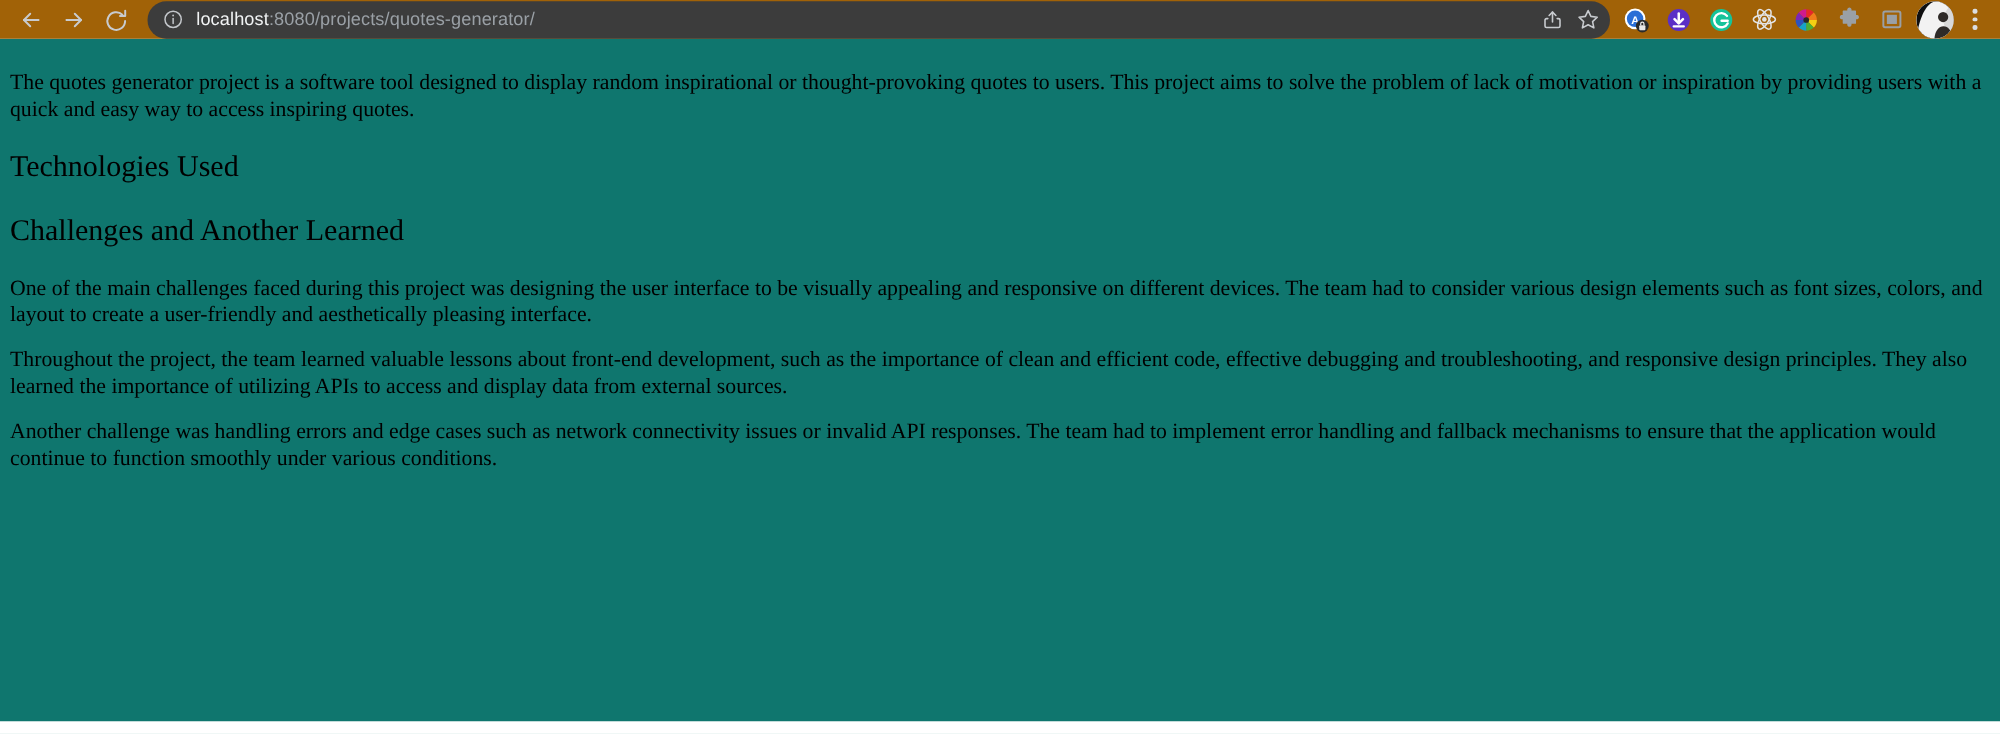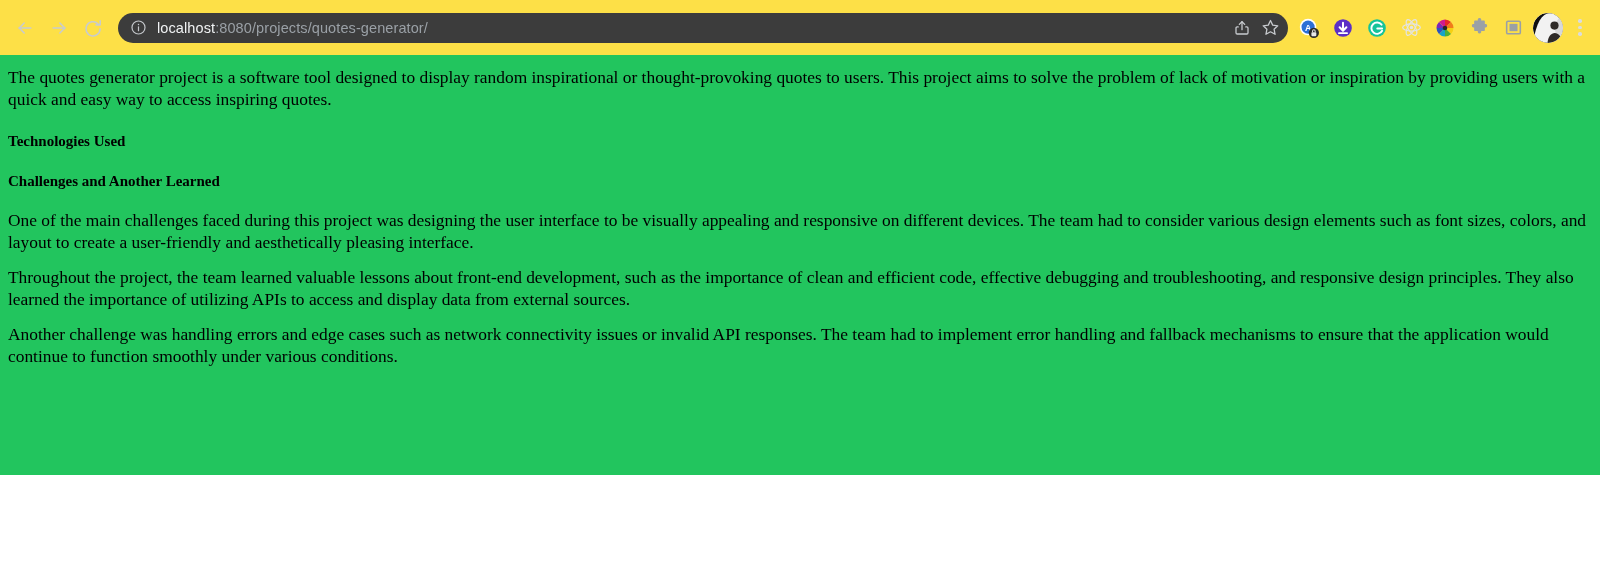--- a/index.html
+++ b/index.html
@@ -9,22 +9,22 @@
     width: 1600px; height: 587px;
     background: #ffffff;
     overflow: hidden;
   }
   body {
     font-family: "Liberation Serif", "DejaVu Serif", serif;
   }
 
   
   .browser-toolbar {
-    height: 55px;
-    background: #fde047;
+    height: 31px;
+    background: #a16207;
     display: flex;
     align-items: center;
     padding: 0 6px 0 8px;
     position: relative;
     font-family: "Liberation Sans", sans-serif;
   }
 
   .nav-btn {
     width: 34px; height: 34px;
     display: flex; align-items: center; justify-content: center;
@@ -112,35 +112,35 @@
   }
   .menu-dots i {
     display: block;
     width: 3.5px; height: 3.5px;
     background: #dadce0;
     border-radius: 50%;
   }
 
   
   .page {
-    background: #22c55e;
-    padding: 0 8px;
-    height: 420px;
+    background: #0f766e;
+    padding: 12px 8px;
+    height: 546px;
     overflow: hidden;
   }
   .page p {
     font-size: 17.4px;
     line-height: 1.24;
     color: #000000;
     margin: 14px 0 14px 0;
   }
   .page p:first-child { margin-top: 12px; }
   .page h2 {
-    font-size: 15px;
-    font-weight: bold;
+    font-size: 24px;
+    font-weight: normal;
     line-height: 1.2;
     color: #000000;
     margin: 22px 0 20px 0;
   }
 </style>
 </head>
 <body>
 
 <div class="browser-toolbar">
 

